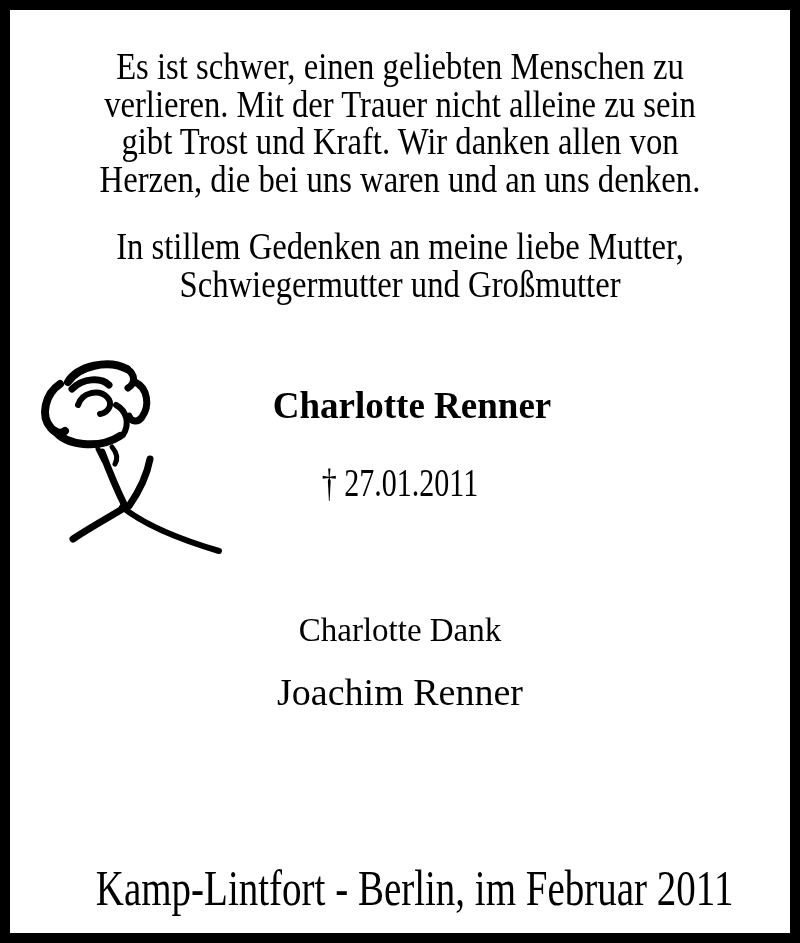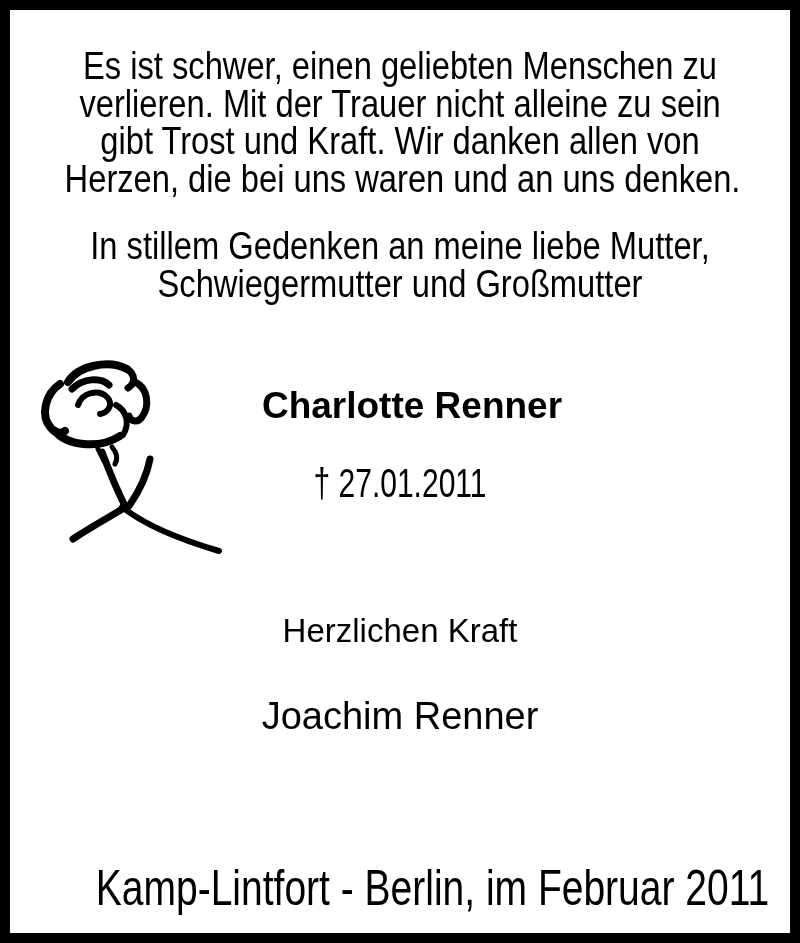--- a/index.html
+++ b/index.html
@@ -6,21 +6,21 @@
     margin: 0;
     padding: 0;
     background: #000;
   }
   .frame {
     position: relative;
     width: 800px;
     height: 943px;
     background: #000;
     overflow: hidden;
-    font-family: Liberation Sans, sans-serif;
+    font-family: Liberation Serif, serif;
   }
   .card {
     position: absolute;
     left: 10px;
     top: 10px;
     width: 780px;
     height: 923px;
     background: #fff;
     color: #000;
   }
@@ -59,21 +59,20 @@
   }
   .thanks {
     top: 604px;
     font-size: 33px;
     line-height: 33px;
   }
   .signature {
     top: 661px;
     font-size: 38px;
     line-height: 43px;
-    margin-top: 24px;
   }
   .place-date {
     top: 853px;
     font-size: 50px;
     line-height: 50px;
   }
   .rose {
     position: absolute;
     left: 28px;
     top: 346px;
@@ -116,21 +115,21 @@
         <path d="M112,103 C109,119 100,137 91,150" stroke-width="7"></path>
         <path d="M84,151 C104,167 140,183 181,195" stroke-width="6"></path>
         <path d="M86,152 C68,163 50,173 35,183" stroke-width="7"></path>
       </svg>
     </div>
 
     <div class="tblock name">Charlotte Renner</div>
 
     <div class="tblock death-date cond75">† 27.01.2011</div>
 
-    <div class="tblock thanks">Herzlichen Kraft</div>
+    <div class="tblock thanks">Charlotte Dank</div>
 
     <div class="tblock signature">
       <div>Joachim Renner</div>
     </div>
 
     <div class="tblock place-date cond78">Kamp-Lintfort - Berlin, im Februar 2011</div>
 
   </div>
 </div>
 

